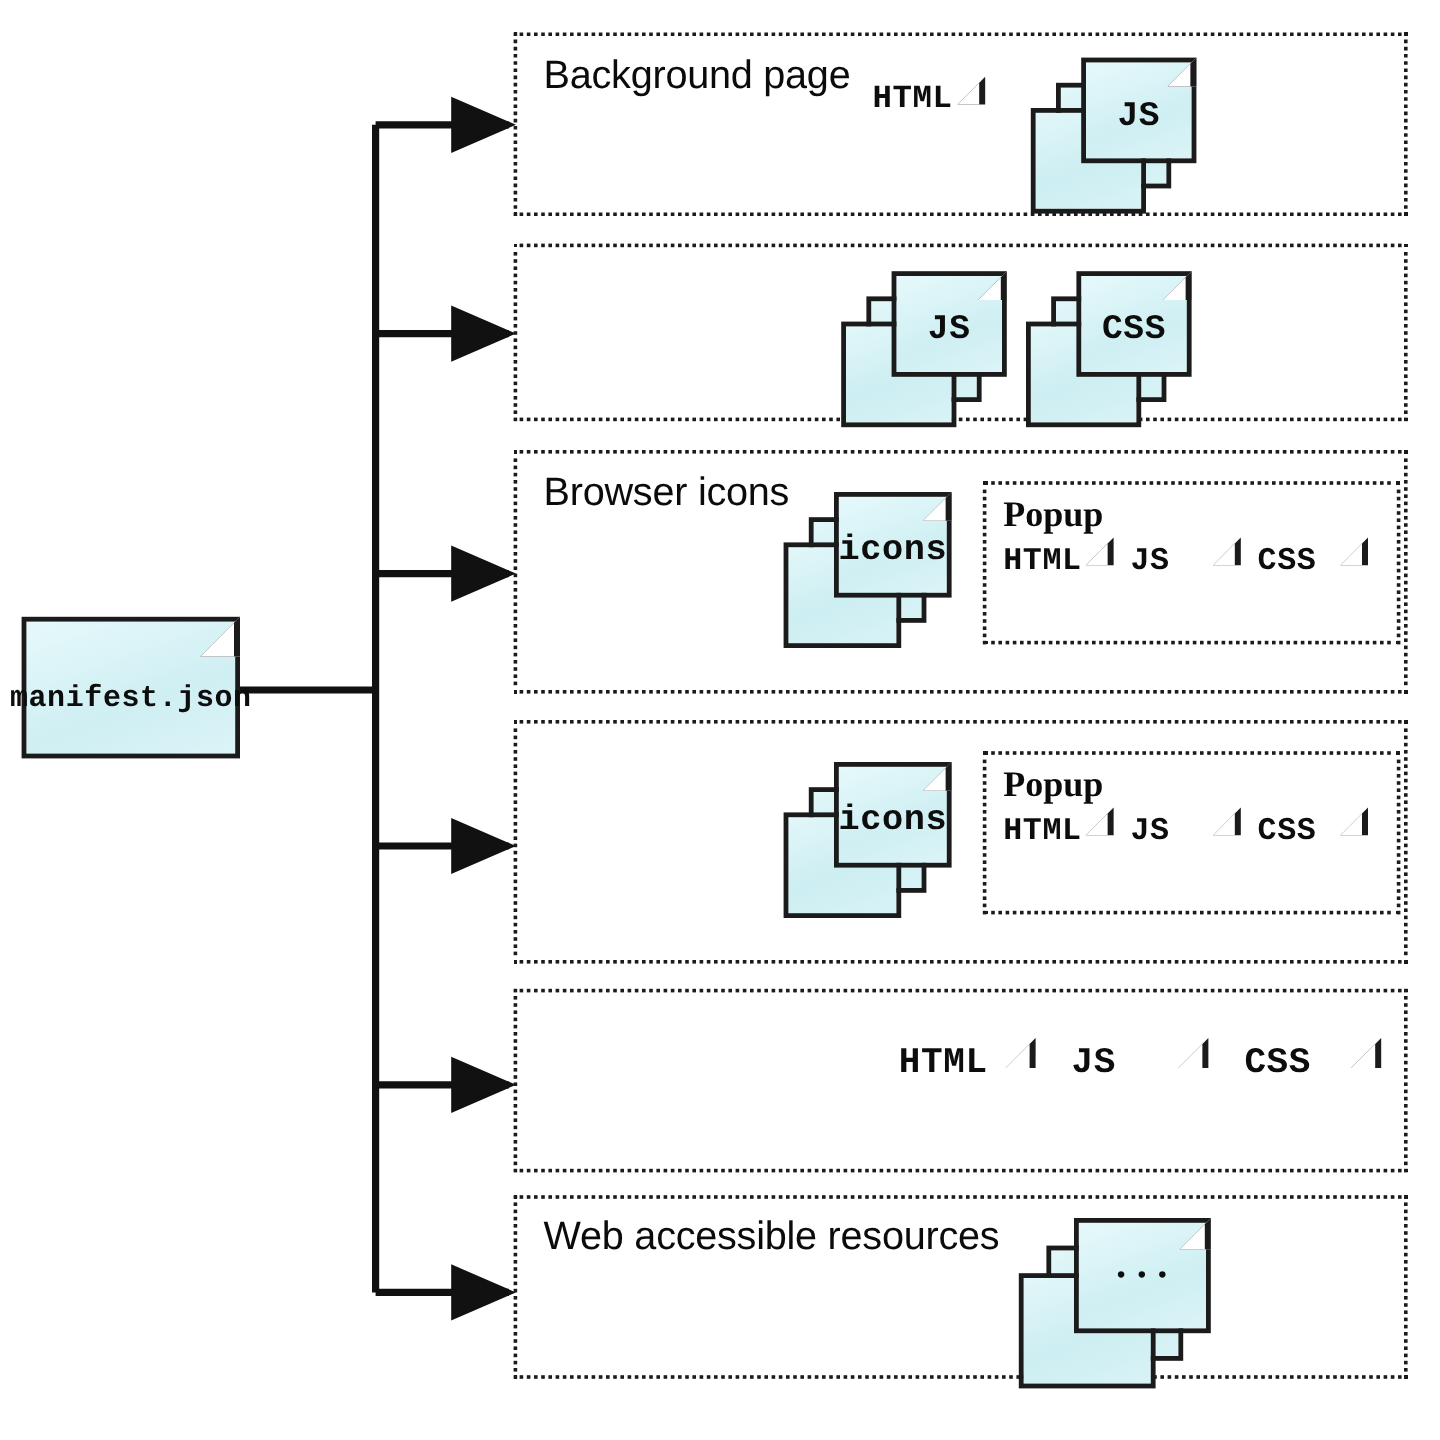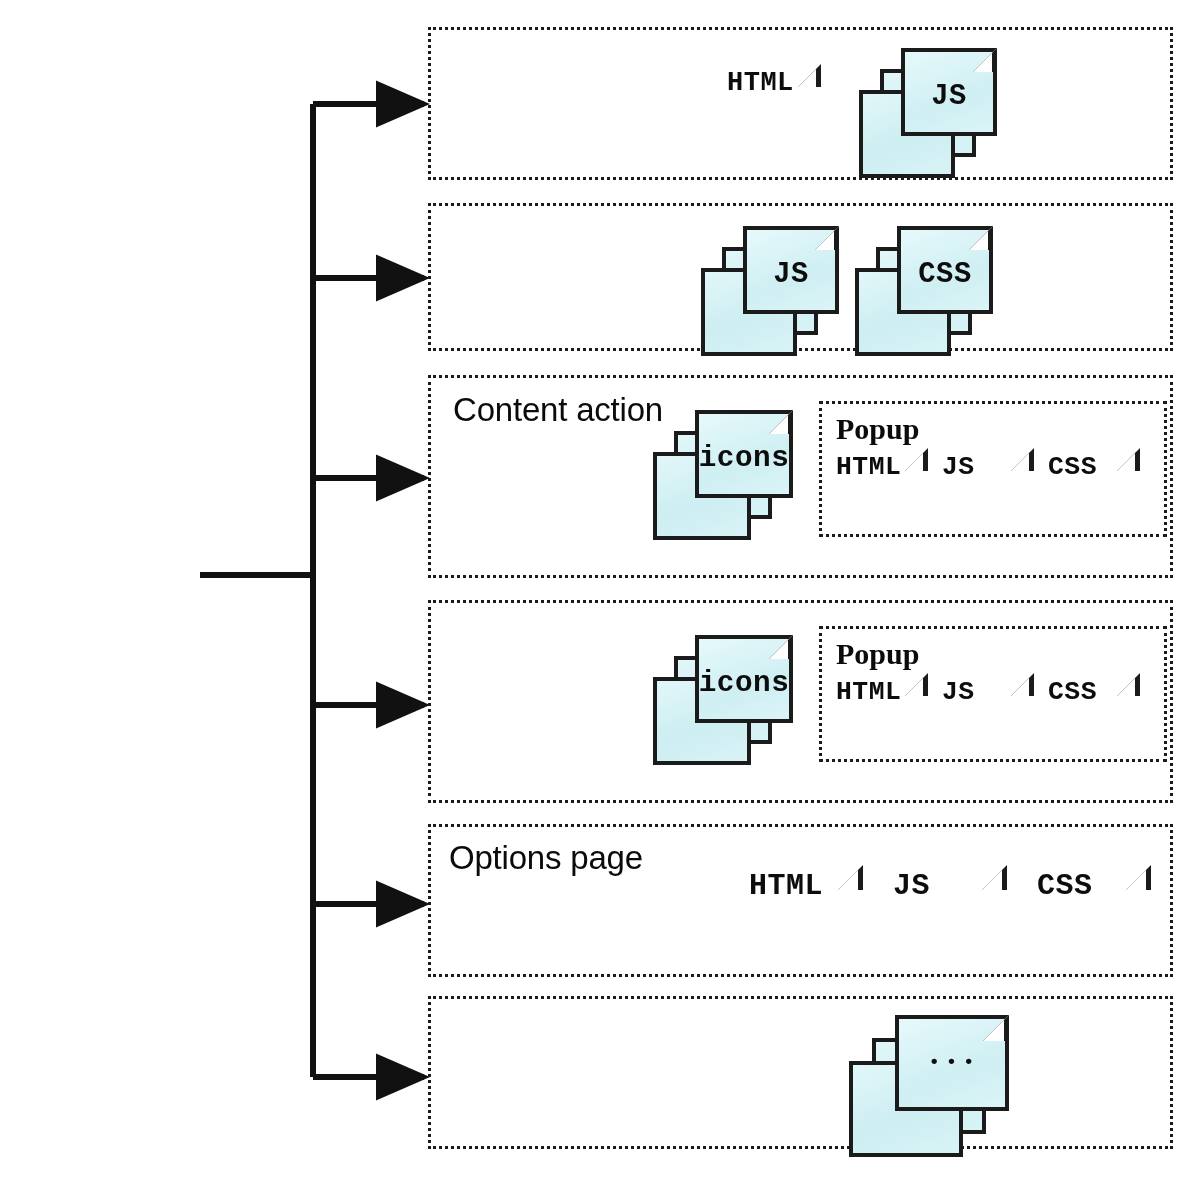--- a/index.html
+++ b/index.html
@@ -95,23 +95,34 @@
         <path d="M200,575 L313,575"></path>
         <path d="M313,104 L424,104" marker-end="url(#arrowhead)"></path>
         <path d="M313,278 L424,278" marker-end="url(#arrowhead)"></path>
         <path d="M313,478 L424,478" marker-end="url(#arrowhead)"></path>
         <path d="M313,705 L424,705" marker-end="url(#arrowhead)"></path>
         <path d="M313,904 L424,904" marker-end="url(#arrowhead)"></path>
         <path d="M313,1077 L424,1077" marker-end="url(#arrowhead)"></path>
       </g>
   </svg>
 
+  <div id="root-node" style="left: 18px; top: 514px; width: 182px; height: 118px;">
+    <div class="doc" style="position: absolute; width: 182px; height: 118px;">
+      <div class="front" style="left: 0px; top: 0px; width: 182px; height: 118px;">
+          <div class="fold-cut" style="border-width: 33px 33px 0px 0px; border-color: transparent rgb(255, 255, 255) transparent transparent;"></div>
+          <div class="fold-edge" style="border-width: 33px 33px 0px 0px; border-color: transparent rgb(27, 27, 27) transparent transparent;"></div>
+          <div class="fold-inner" style="top: 1px; right: 1px; border-width: 28px 28px 0px 0px; border-color: transparent rgb(255, 255, 255) transparent transparent;"></div>
+        <span class="doc-label" style="font-size: 25px; margin-top: 16px;">manifest.json</span>
+      </div>
+    </div>
+  </div>
 
   <div id="sections">
       <div class="section" style="left: 428px; top: 27px; width: 745px; height: 153px;">
+        <div class="section-title" style="left: 22px; top: 13px;">Background page</div>
         <div style="position: absolute; width: 90px; height: 86px; left: 296px; top: 38px;">
           <div class="front" style="left: 0px; top: 0px; width: 90px; height: 86px;"><div class="fold-cut" style="border-width: 23px 23px 0px 0px; border-color: transparent rgb(255, 255, 255) transparent transparent;"></div><div class="fold-edge" style="border-width: 23px 23px 0px 0px; border-color: transparent rgb(27, 27, 27) transparent transparent; z-index: 4;"></div><div class="fold-inner" style="top: 1px; right: 1px; border-width: 18px 18px 0px 0px; border-color: transparent rgb(255, 255, 255) transparent transparent; z-index: 5;"></div><span class="doc-label" style="font-size: 27px; margin-top: 9px;">HTML</span></div>
         </div>
         <div class="doc" style="position: absolute; width: 138px; height: 130px; left: 428px; top: 18px;">
           <div class="sheet" style="left: 0px; top: 42px; width: 96px; height: 88px; z-index: 2;"></div>
           <div class="sheet" style="left: 21px; top: 21px; width: 96px; height: 88px; z-index: 1;"></div>
           <div style="position: absolute; width: 96px; height: 88px; left: 42px; top: 0px; z-index: 4;">
             <div class="front" style="left: 0px; top: 0px; width: 96px; height: 88px;">
               <div class="fold-cut" style="border-width: 24px 24px 0px 0px; border-color: transparent rgb(255, 255, 255) transparent transparent;"></div>
               <div class="fold-edge" style="border-width: 24px 24px 0px 0px; border-color: transparent rgb(27, 27, 27) transparent transparent; z-index: 4;"></div>
@@ -141,21 +152,21 @@
             <div class="front" style="left: 0px; top: 0px; width: 96px; height: 88px;">
               <div class="fold-cut" style="border-width: 24px 24px 0px 0px; border-color: transparent rgb(255, 255, 255) transparent transparent;"></div>
               <div class="fold-edge" style="border-width: 24px 24px 0px 0px; border-color: transparent rgb(27, 27, 27) transparent transparent; z-index: 4;"></div>
               <div class="fold-inner" style="top: 1px; right: 1px; border-width: 19px 19px 0px 0px; border-color: transparent rgb(255, 255, 255) transparent transparent; z-index: 5;"></div>
               <span class="doc-label" style="font-size: 28.8px; margin-top: 9px;">CSS</span>
             </div>
           </div>
         </div>
       </div>
       <div class="section" style="left: 428px; top: 375px; width: 745px; height: 203px;">
-        <div class="section-title" style="left: 22px; top: 13px;">Content action</div>
+        <div class="section-title" style="left: 22px; top: 13px;">Browser icons</div>
         <div class="doc" style="position: absolute; width: 140px; height: 130px; left: 222px; top: 32px;">
           <div class="sheet" style="left: 0px; top: 42px; width: 98px; height: 88px; z-index: 2;"></div>
           <div class="sheet" style="left: 21px; top: 21px; width: 98px; height: 88px; z-index: 1;"></div>
           <div style="position: absolute; width: 98px; height: 88px; left: 42px; top: 0px; z-index: 4;">
             <div class="front" style="left: 0px; top: 0px; width: 98px; height: 88px;">
               <div class="fold-cut" style="border-width: 24px 24px 0px 0px; border-color: transparent rgb(255, 255, 255) transparent transparent;"></div>
               <div class="fold-edge" style="border-width: 24px 24px 0px 0px; border-color: transparent rgb(27, 27, 27) transparent transparent; z-index: 4;"></div>
               <div class="fold-inner" style="top: 1px; right: 1px; border-width: 19px 19px 0px 0px; border-color: transparent rgb(255, 255, 255) transparent transparent; z-index: 5;"></div>
               <span class="doc-label" style="font-size: 29.4px; margin-top: 9px;">icons</span>
             </div>
@@ -194,32 +205,32 @@
           </div>
           <div style="position: absolute; width: 88px; height: 86px; left: 120px; top: 48px;">
             <div class="front" style="left: 0px; top: 0px; width: 88px; height: 86px;"><div class="fold-cut" style="border-width: 23px 23px 0px 0px; border-color: transparent rgb(255, 255, 255) transparent transparent;"></div><div class="fold-edge" style="border-width: 23px 23px 0px 0px; border-color: transparent rgb(27, 27, 27) transparent transparent; z-index: 4;"></div><div class="fold-inner" style="top: 1px; right: 1px; border-width: 18px 18px 0px 0px; border-color: transparent rgb(255, 255, 255) transparent transparent; z-index: 5;"></div><span class="doc-label" style="font-size: 26.4px; margin-top: 9px;">JS</span></div>
           </div>
           <div style="position: absolute; width: 88px; height: 86px; left: 226px; top: 48px;">
             <div class="front" style="left: 0px; top: 0px; width: 88px; height: 86px;"><div class="fold-cut" style="border-width: 23px 23px 0px 0px; border-color: transparent rgb(255, 255, 255) transparent transparent;"></div><div class="fold-edge" style="border-width: 23px 23px 0px 0px; border-color: transparent rgb(27, 27, 27) transparent transparent; z-index: 4;"></div><div class="fold-inner" style="top: 1px; right: 1px; border-width: 18px 18px 0px 0px; border-color: transparent rgb(255, 255, 255) transparent transparent; z-index: 5;"></div><span class="doc-label" style="font-size: 26.4px; margin-top: 9px;">CSS</span></div>
           </div>
         </div>
       </div>
       <div class="section" style="left: 428px; top: 824px; width: 745px; height: 153px;">
-        <div class="section-title" style="left: 18px; top: 12px;">Options page</div>
         <div style="position: absolute; width: 110px; height: 92px; left: 318px; top: 42px;">
           <div class="front" style="left: 0px; top: 0px; width: 110px; height: 92px;"><div class="fold-cut" style="border-width: 25px 25px 0px 0px; border-color: transparent rgb(255, 255, 255) transparent transparent;"></div><div class="fold-edge" style="border-width: 25px 25px 0px 0px; border-color: transparent rgb(27, 27, 27) transparent transparent; z-index: 4;"></div><div class="fold-inner" style="top: 1px; right: 1px; border-width: 20px 20px 0px 0px; border-color: transparent rgb(255, 255, 255) transparent transparent; z-index: 5;"></div><span class="doc-label" style="font-size: 30px; margin-top: 9px;">HTML</span></div>
         </div>
         <div style="position: absolute; width: 110px; height: 92px; left: 462px; top: 42px;">
           <div class="front" style="left: 0px; top: 0px; width: 110px; height: 92px;"><div class="fold-cut" style="border-width: 25px 25px 0px 0px; border-color: transparent rgb(255, 255, 255) transparent transparent;"></div><div class="fold-edge" style="border-width: 25px 25px 0px 0px; border-color: transparent rgb(27, 27, 27) transparent transparent; z-index: 4;"></div><div class="fold-inner" style="top: 1px; right: 1px; border-width: 20px 20px 0px 0px; border-color: transparent rgb(255, 255, 255) transparent transparent; z-index: 5;"></div><span class="doc-label" style="font-size: 30px; margin-top: 9px;">JS</span></div>
         </div>
         <div style="position: absolute; width: 110px; height: 92px; left: 606px; top: 42px;">
           <div class="front" style="left: 0px; top: 0px; width: 110px; height: 92px;"><div class="fold-cut" style="border-width: 25px 25px 0px 0px; border-color: transparent rgb(255, 255, 255) transparent transparent;"></div><div class="fold-edge" style="border-width: 25px 25px 0px 0px; border-color: transparent rgb(27, 27, 27) transparent transparent; z-index: 4;"></div><div class="fold-inner" style="top: 1px; right: 1px; border-width: 20px 20px 0px 0px; border-color: transparent rgb(255, 255, 255) transparent transparent; z-index: 5;"></div><span class="doc-label" style="font-size: 30px; margin-top: 9px;">CSS</span></div>
         </div>
       </div>
       <div class="section" style="left: 428px; top: 996px; width: 745px; height: 153px;">
+        <div class="section-title" style="left: 22px; top: 12px;">Web accessible resources</div>
         <div class="doc" style="position: absolute; width: 160px; height: 142px; left: 418px; top: 16px;">
           <div class="sheet" style="left: 0px; top: 46px; width: 114px; height: 96px; z-index: 2;"></div>
           <div class="sheet" style="left: 23px; top: 23px; width: 114px; height: 96px; z-index: 1;"></div>
           <div style="position: absolute; width: 114px; height: 96px; left: 46px; top: 0px; z-index: 4;">
             <div class="front" style="left: 0px; top: 0px; width: 114px; height: 96px;">
               <div class="fold-cut" style="border-width: 26px 26px 0px 0px; border-color: transparent rgb(255, 255, 255) transparent transparent;"></div>
               <div class="fold-edge" style="border-width: 26px 26px 0px 0px; border-color: transparent rgb(27, 27, 27) transparent transparent; z-index: 4;"></div>
               <div class="fold-inner" style="top: 1px; right: 1px; border-width: 21px 21px 0px 0px; border-color: transparent rgb(255, 255, 255) transparent transparent; z-index: 5;"></div>
               <span class="doc-label" style="font-size: 19px; letter-spacing: 1px;">• • •</span>
             </div>

